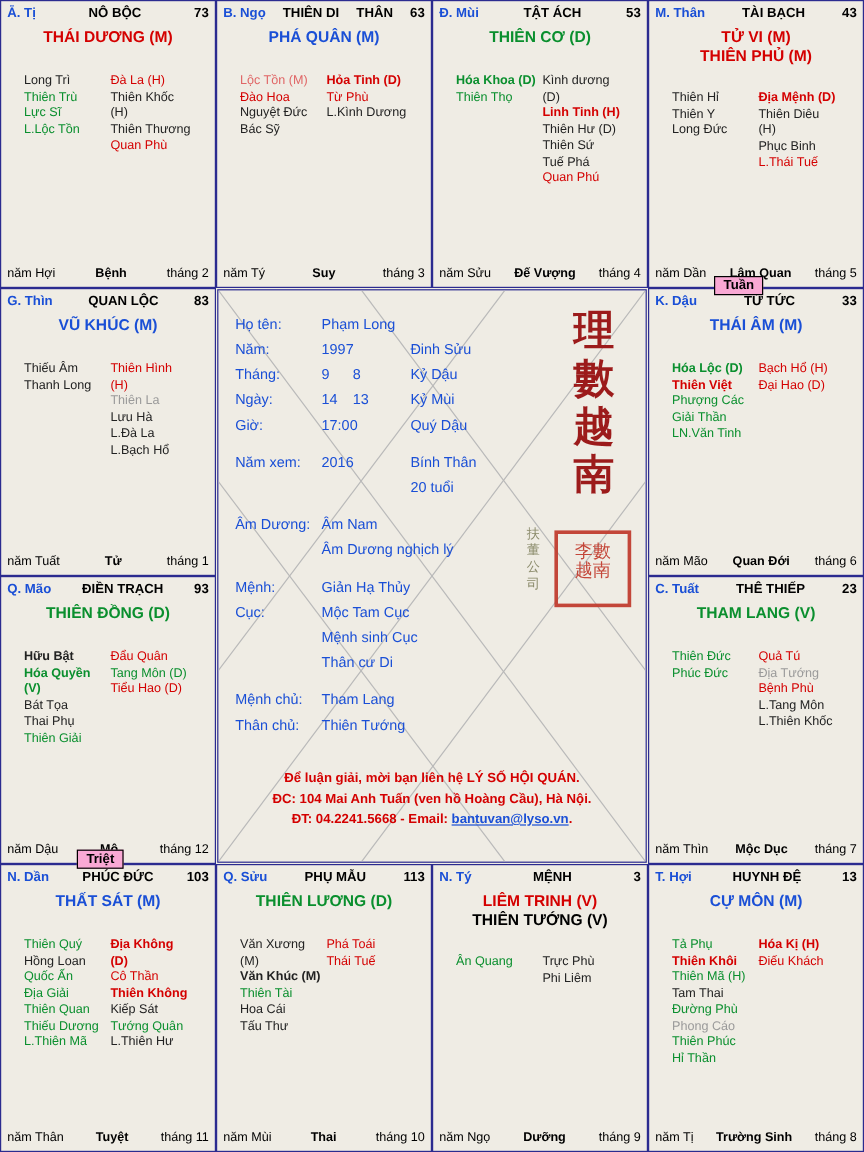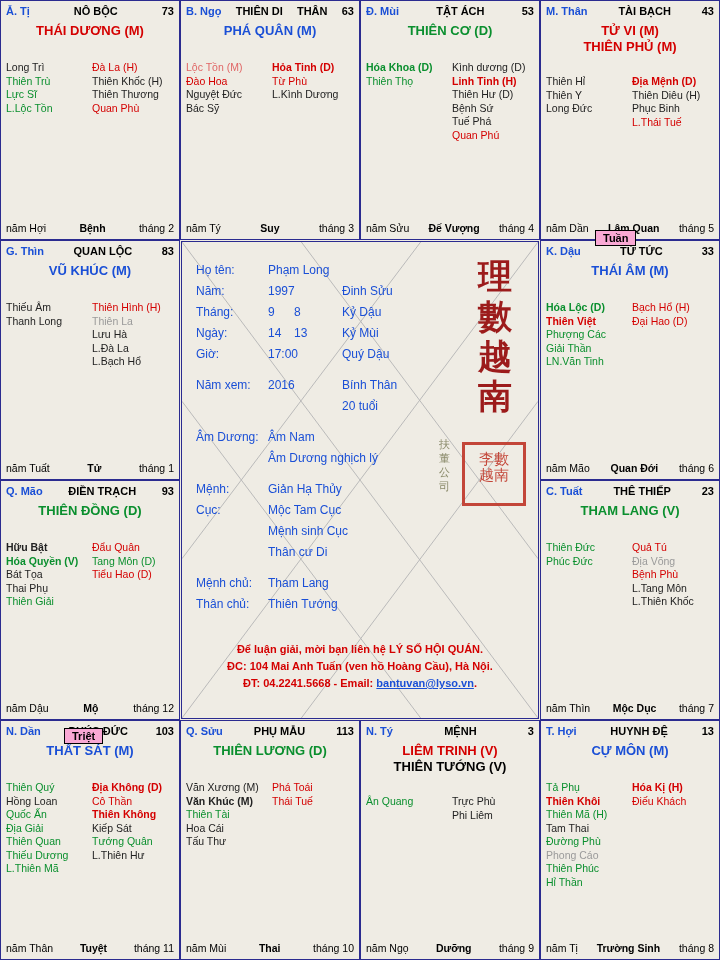--- a/index.html
+++ b/index.html
@@ -38,21 +38,21 @@
   .cell .major{
     position:absolute;top:22px;left:0;right:0;
     text-align:center;font-weight:bold;font-size:13px;
     color:#d40000;
     line-height:16px;
   }
   .cell .major.blue{color:#1a4fd6;}
   .stars{
     position:absolute;top:60px;left:0;right:0;bottom:26px;
     display:flex;
-    padding:0 5px;
+    padding:0 19px;
     box-sizing:border-box;
     font-size:10.5px;
     line-height:13.5px;
   }
   .stars .col{flex:1;min-width:0;}
   .stars .col.right{padding-left:4px;}
   .s-red{color:#d40000;}
   .s-green{color:#0a8f2e;}
   .s-black{color:#222;}
   .s-gray{color:#9a9a9a;}
@@ -118,21 +118,21 @@
   .contact .mail{color:#1a4fd6;text-decoration:underline;}
   .tag{
     position:absolute;
     background:#f9a8d4;
     border:1px solid #000;
     font-size:11px;font-weight:bold;
     padding:1px 7px;
     z-index:5;
   }
   #tag-tuan{left:595px;top:230px;}
-  #tag-triet{left:64px;top:728px;}
+  #tag-triet{left:64px;top:708px;}
   .wm{
     position:absolute;left:0;right:0;top:880px;
     text-align:center;color:#d9d4c6;font-size:26px;
     font-family:"Liberation Serif", serif;
     letter-spacing:2px;
     pointer-events:none;
   }
 </style>
 </head>
 <body>
@@ -206,21 +206,21 @@
     <div class="major" style="color:#0a8f2e">THIÊN CƠ (D)</div>
     <div class="stars">
       <div class="col">
         <div class="s-green s-bold">Hóa Khoa (D)</div>
         <div class="s-green">Thiên Thọ</div>
       </div>
       <div class="col right">
         <div class="s-black">Kình dương (D)</div>
         <div class="s-red s-bold">Linh Tinh (H)</div>
         <div class="s-black">Thiên Hư (D)</div>
-        <div class="s-black">Bệnh Sứ</div>
+        <div class="s-black">Thiên Sứ</div>
         <div class="s-black">Tuế Phá</div>
         <div class="s-red">Quan Phú</div>
       </div>
     </div>
     <div class="footer">
       <span>năm Sửu</span>
       <span class="mid">Đế Vượng</span>
       <span>tháng 4</span>
     </div>
   </div>
@@ -348,21 +348,21 @@
       <span class="num">23</span>
     </div>
     <div class="major" style="color:#0a8f2e">THAM LANG (V)</div>
     <div class="stars">
       <div class="col">
         <div class="s-green">Thiên Đức</div>
         <div class="s-green">Phúc Đức</div>
       </div>
       <div class="col right">
         <div class="s-red">Quả Tú</div>
-        <div class="s-gray">Địa Võng</div>
+        <div class="s-gray">Địa Tướng</div>
         <div class="s-red">Bệnh Phù</div>
         <div class="s-black">L.Tang Môn</div>
         <div class="s-black">L.Thiên Khốc</div>
       </div>
     </div>
     <div class="footer">
       <span>năm Thìn</span>
       <span class="mid">Mộc Dục</span>
       <span>tháng 7</span>
     </div>

